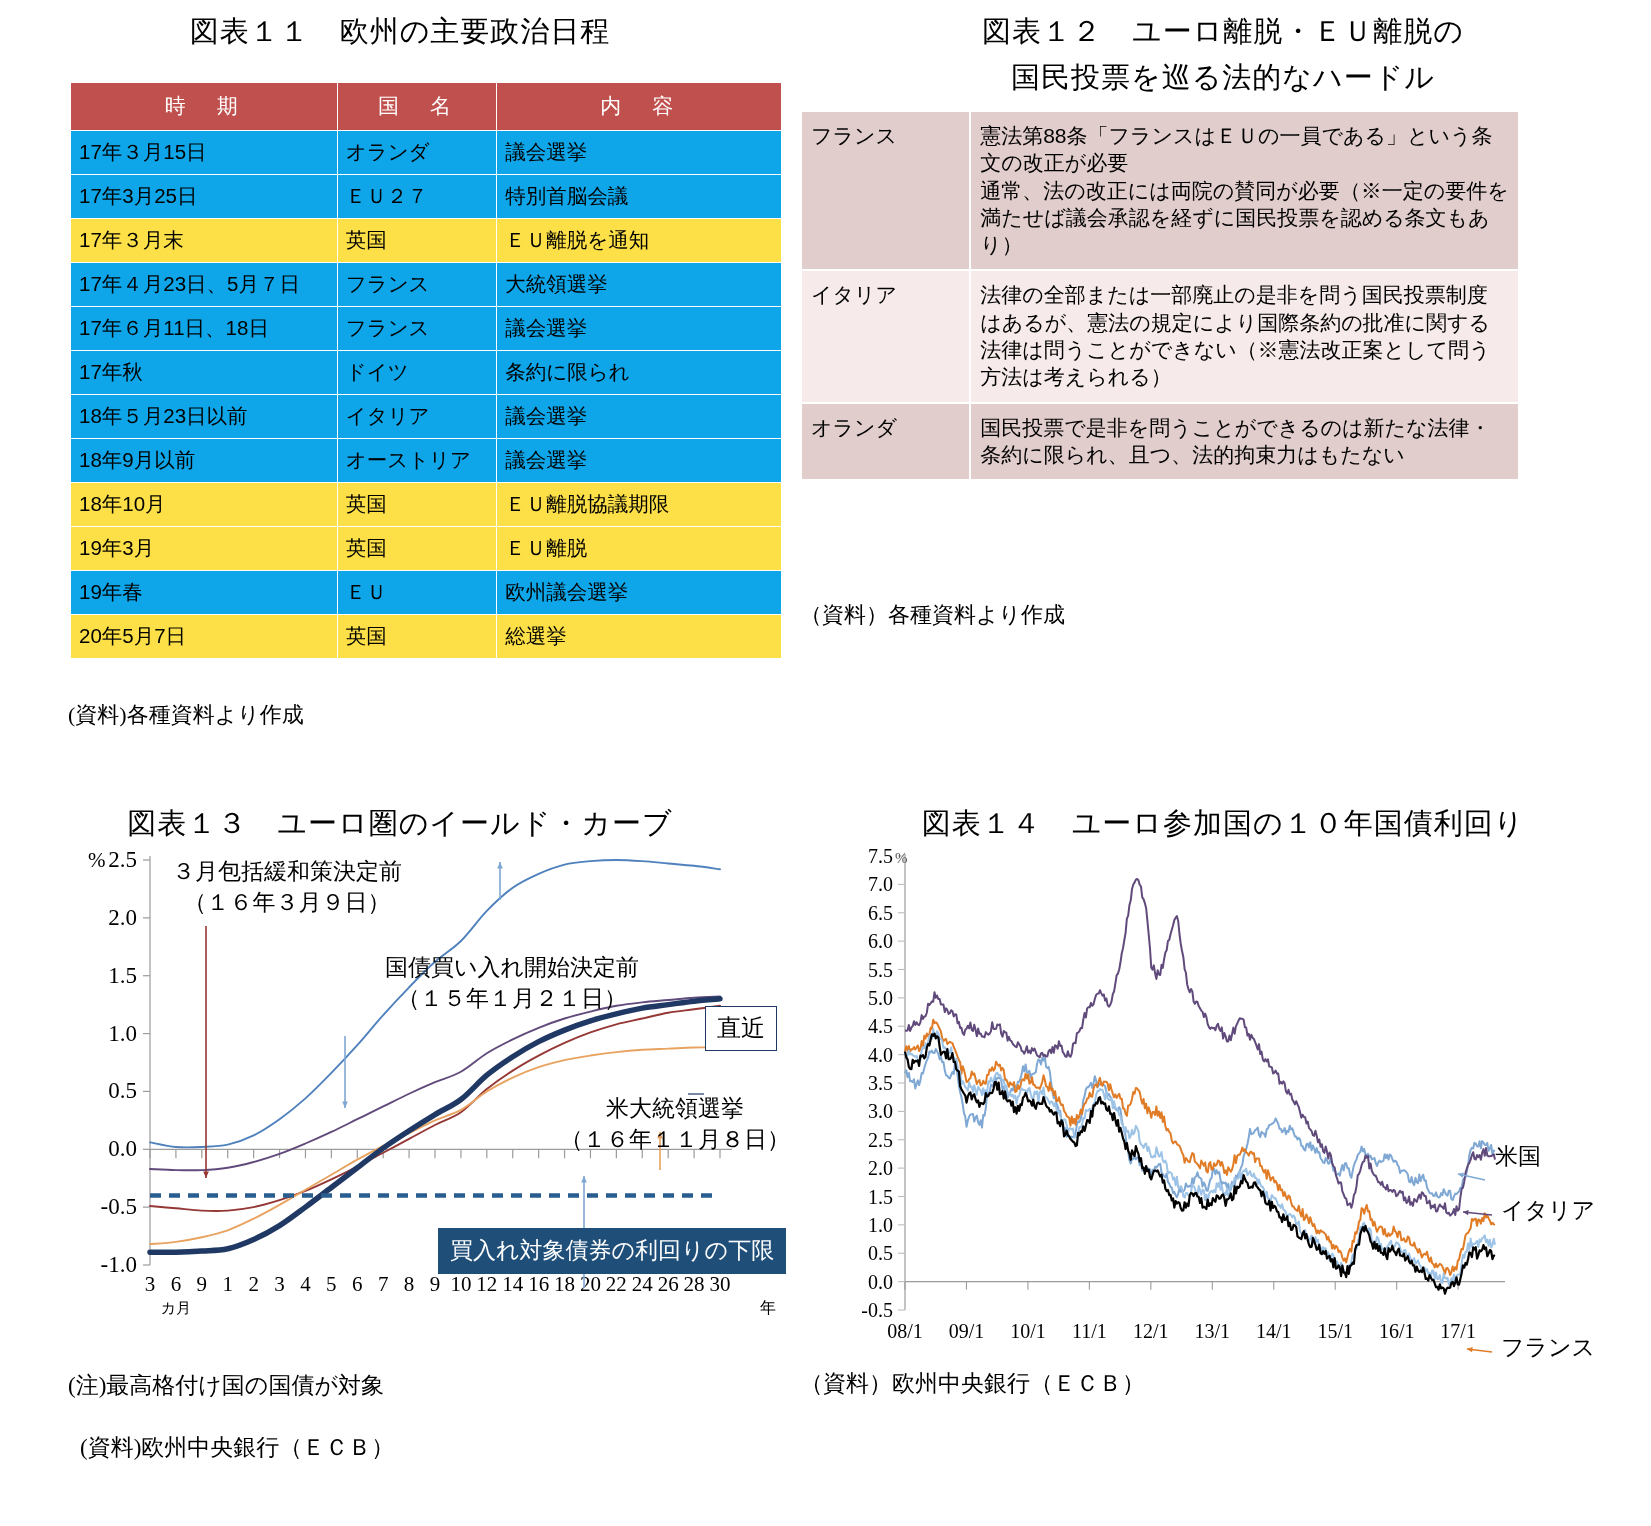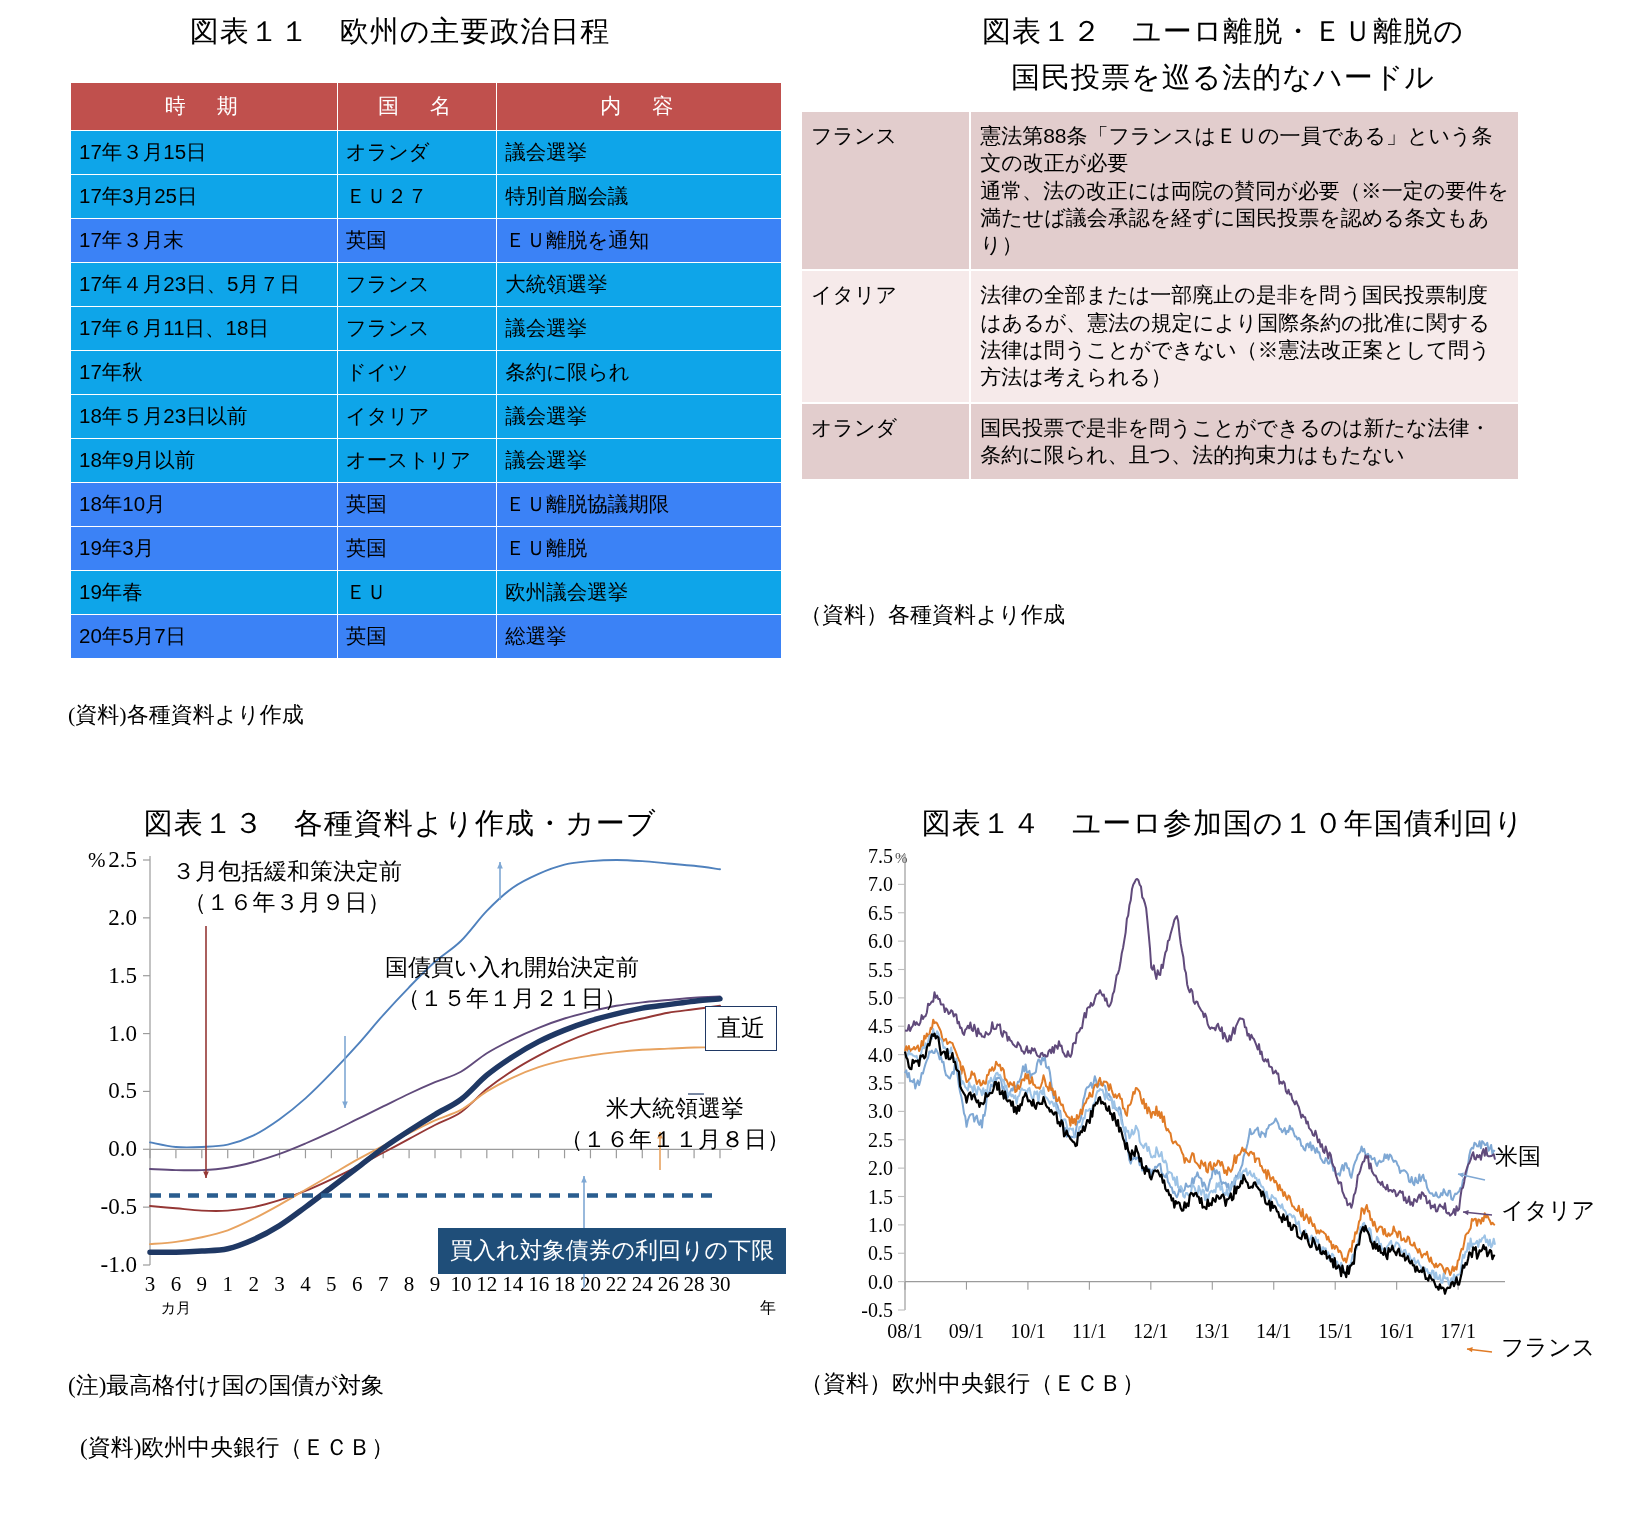--- a/index.html
+++ b/index.html
@@ -47,21 +47,21 @@
     padding:9px 0 10px 0;
     border:1px solid #ffffff;
   }
   table.sched td {
     padding:7px 8px 8px 8px;
     border:1px solid #ffffff;
     height:25px;
     vertical-align:middle;
   }
   tr.pink td { background:#0ea5e9; }
-  tr.blue td { background:#3b82f6; }
+  tr.blue td { background:#fde047; }
   table.sched td.c0 { width:268px; }
   table.sched td.c1 { width:152px; }
   table.sched td.c2 { width:288px; }
 
   .src-note {
     position:absolute;
     font-family:"Liberation Serif", serif;
     font-size:22px;
     white-space:nowrap;
   }
@@ -238,21 +238,21 @@
               <div>国民投票で是非を問うことができるのは新たな法律・条約に限られ、且つ、法的拘束力はもたない</div>
             </td>
           </tr>
         </tbody>
     </table>
 
     <div class="src-note" id="note12">（資料）各種資料より作成</div>
   </div>
 
   <div id="q-bl">
-    <div class="fig-title" id="chart13-title">図表１３　各種資料より作成・カーブ</div>
+    <div class="fig-title" id="chart13-title">図表１３　ユーロ圏のイールド・カーブ</div>
 
     <svg id="chart13-svg" width="800" height="530">
         <line x1="150" y1="16" x2="150" y2="425" stroke="#9b9b9b" stroke-width="1.2"></line>
         <line x1="143" y1="425" x2="150" y2="425" stroke="#9b9b9b" stroke-width="1.2"></line>
         <text x="137" y="432" text-anchor="end" font-size="23" font-family="&quot;Liberation Serif&quot;, serif" fill="#000">-1.0</text>
         <line x1="143" y1="367.14285714285717" x2="150" y2="367.14285714285717" stroke="#9b9b9b" stroke-width="1.2"></line>
         <text x="137" y="374.14285714285717" text-anchor="end" font-size="23" font-family="&quot;Liberation Serif&quot;, serif" fill="#000">-0.5</text>
         <line x1="143" y1="309.2857142857143" x2="150" y2="309.2857142857143" stroke="#9b9b9b" stroke-width="1.2"></line>
         <text x="137" y="316.2857142857143" text-anchor="end" font-size="23" font-family="&quot;Liberation Serif&quot;, serif" fill="#000">0.0</text>
         <line x1="143" y1="251.42857142857144" x2="150" y2="251.42857142857144" stroke="#9b9b9b" stroke-width="1.2"></line>

